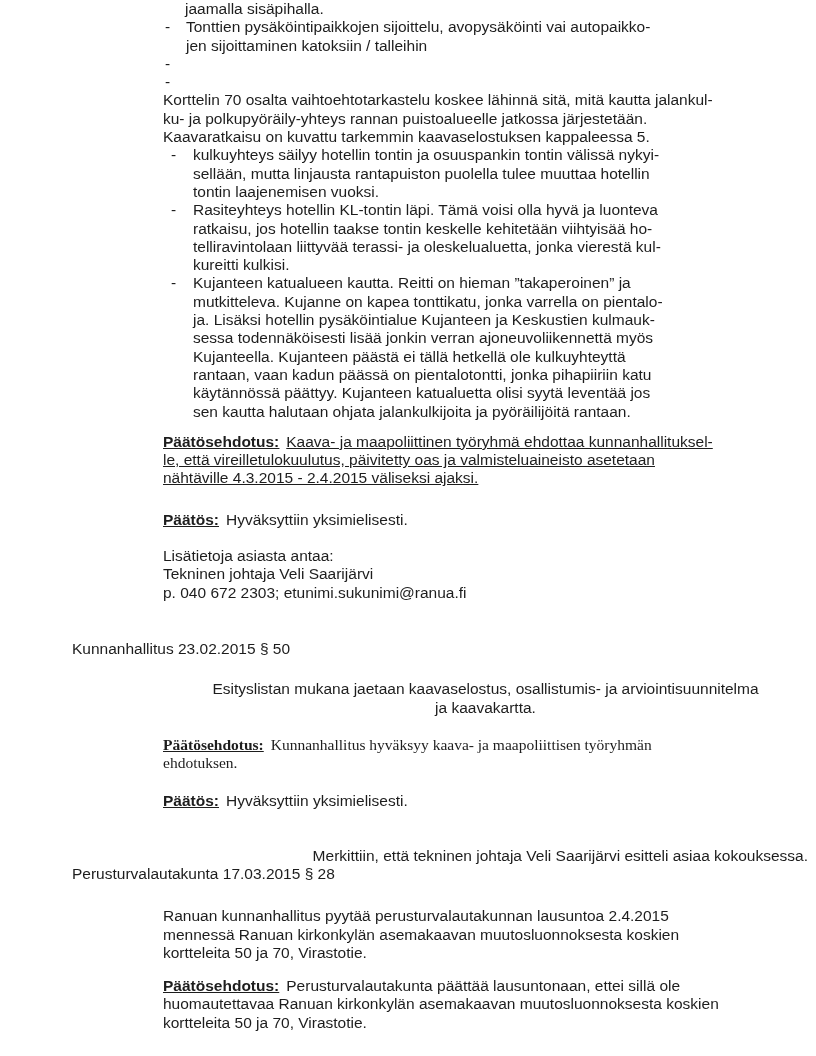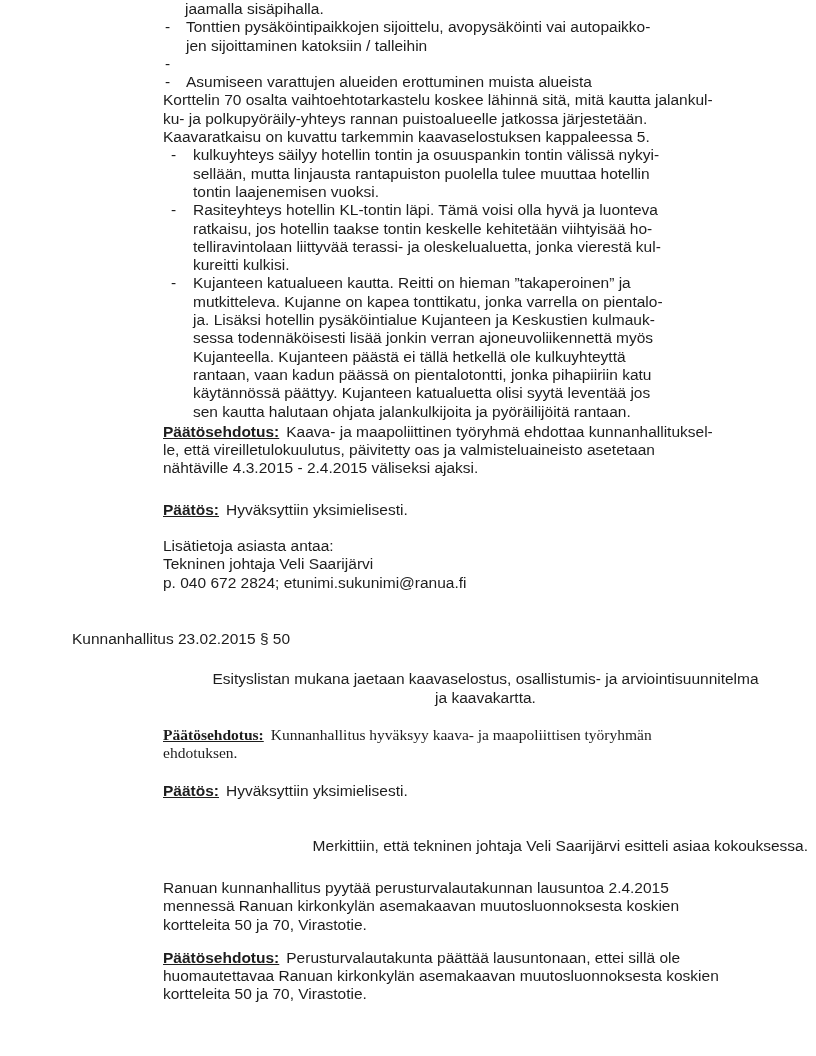--- a/index.html
+++ b/index.html
@@ -37,21 +37,21 @@
   .l2 .dash { width: 22px; flex: none; }
   .li-text { white-space: pre-line; }
   .lbl {
     font-weight: bold;
     text-decoration: underline;
     margin-right: 7px;
   }
   .cont-line { margin-left: 22px; margin-top: 0; }
   .section-head { margin-left: 72px; }
   
-  #pe1       { margin-top: 2px; }
+  #pe1       { margin-top: 12px; text-decoration: underline; }
   #pa1       { margin-top: 23px; }
   #contact   { margin-top: 18px; }
   #sec2head  { margin-top: 38px; }
   #sec2para  { margin-top: 22px; text-align: center; }
   #pe2       { margin-top: 19px; font-family: Liberation Serif, serif; }
   #pa2       { margin-top: 20px; }
   #note      { margin-top: 36px; text-align: right; }
   #sec3para  { margin-top: 24px; }
   #pe3       { margin-top: 15px; }
 </style>
@@ -68,21 +68,20 @@
       <li>
         <span class="dash">-</span>
         <span class="li-text">Tonttien pysäköintipaikkojen sijoittelu, avopysäköinti vai autopaikko-
 jen sijoittaminen katoksiin / talleihin</span>
       </li>
       <li>
         <span class="dash">-</span>
       </li>
       <li>
         <span class="dash">-</span>
-        <span class="li-text">Asumiseen varattujen alueiden erottuminen muista alueista</span>
       </li>
     </ul>
 
     <p class="pre">Korttelin 70 osalta vaihtoehtotarkastelu koskee lähinnä sitä, mitä kautta jalankul-
 ku- ja polkupyöräily-yhteys rannan puistoalueelle jatkossa järjestetään.
 Kaavaratkaisu on kuvattu tarkemmin kaavaselostuksen kappaleessa 5.</p>
 
     <ul class="l2">
       <li>
         <span class="dash">-</span>
@@ -115,21 +114,21 @@
 le, että vireilletulokuulutus, päivitetty oas ja valmisteluaineisto asetetaan
 nähtäville 4.3.2015 - 2.4.2015 väliseksi ajaksi.</span>
     </p>
 
     <p id="pa1">
       <span class="lbl">Päätös:</span><span class="pre">Hyväksyttiin yksimielisesti.</span>
     </p>
 
     <p id="contact" class="pre">Lisätietoja asiasta antaa:
 Tekninen johtaja Veli Saarijärvi
-p. 040 672 2824; etunimi.sukunimi@ranua.fi</p>
+p. 040 672 2303; etunimi.sukunimi@ranua.fi</p>
 
   </div>
 
   <div id="sec2head" class="section-head">Kunnanhallitus 23.02.2015 § 50</div>
 
   <div class="content">
 
     <p id="sec2para" class="pre">Esityslistan mukana jaetaan kaavaselostus, osallistumis- ja arviointisuunnitelma
 ja kaavakartta.</p>
 
@@ -139,20 +138,21 @@
     </p>
 
     <p id="pa2">
       <span class="lbl">Päätös:</span><span class="pre">Hyväksyttiin yksimielisesti.</span>
     </p>
 
     <p id="note" class="pre">Merkittiin, että tekninen johtaja Veli Saarijärvi esitteli asiaa kokouksessa.</p>
 
   </div>
 
+  <div id="sec3head" class="section-head">Perusturvalautakunta 17.03.2015 § 28</div>
 
   <div class="content">
 
     <p id="sec3para" class="pre">Ranuan kunnanhallitus pyytää perusturvalautakunnan lausuntoa 2.4.2015
 mennessä Ranuan kirkonkylän asemakaavan muutosluonnoksesta koskien
 kortteleita 50 ja 70, Virastotie.</p>
 
     <p id="pe3">
       <span class="lbl">Päätösehdotus:</span><span class="pre">Perusturvalautakunta päättää lausuntonaan, ettei sillä ole
 huomautettavaa Ranuan kirkonkylän asemakaavan muutosluonnoksesta koskien

